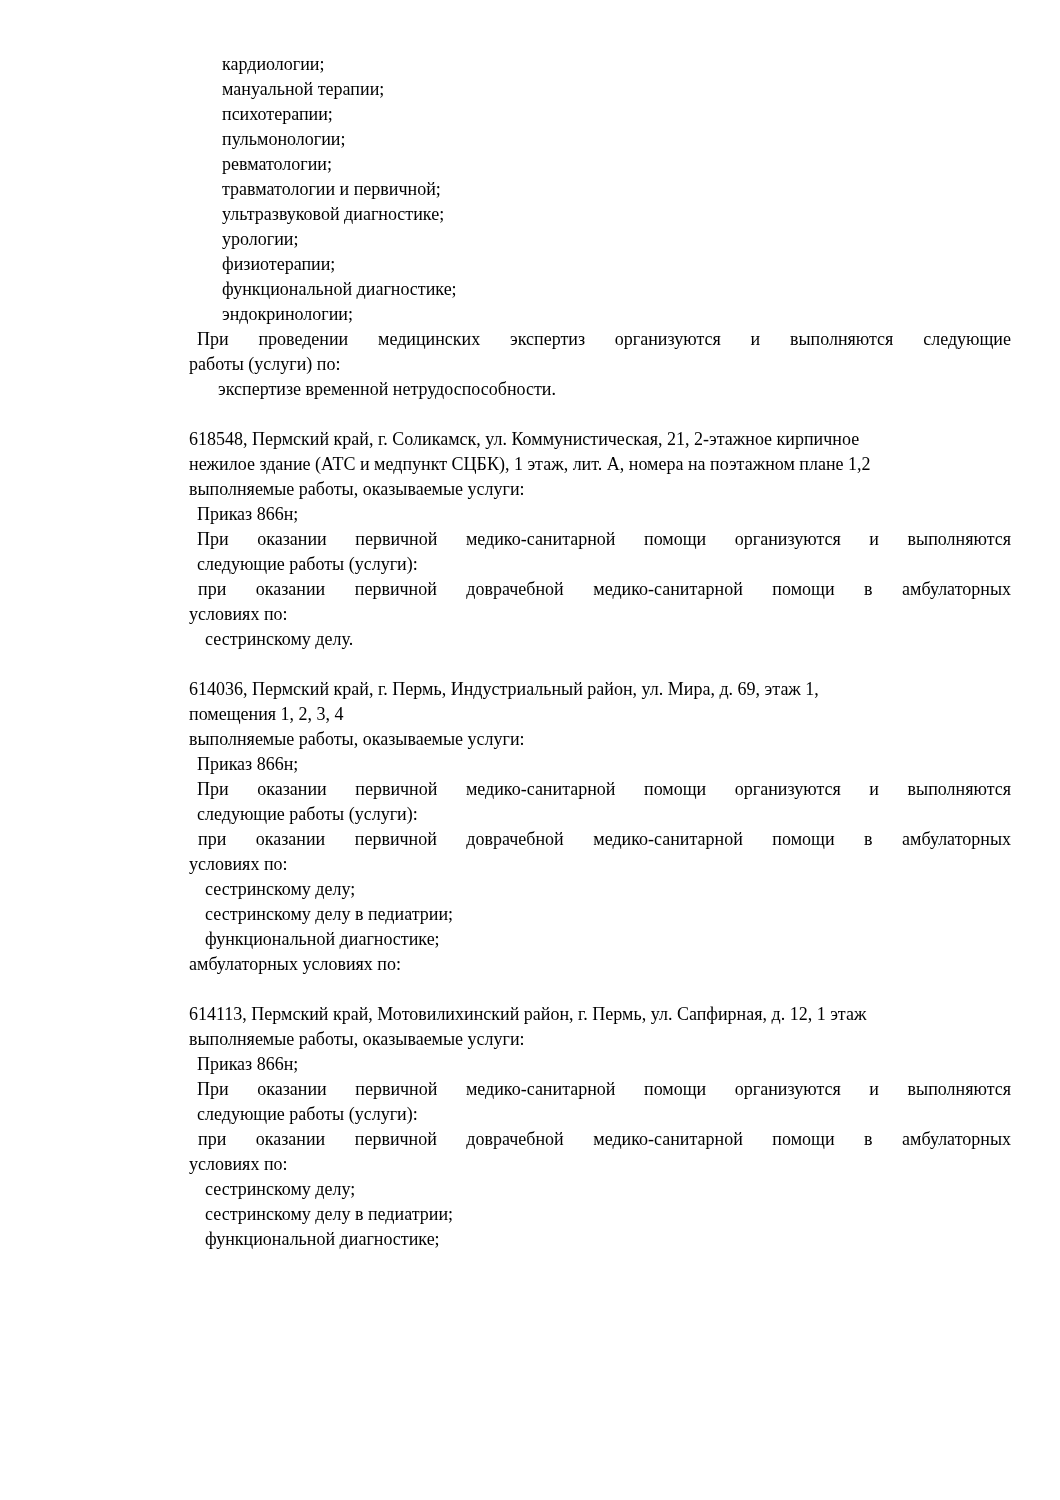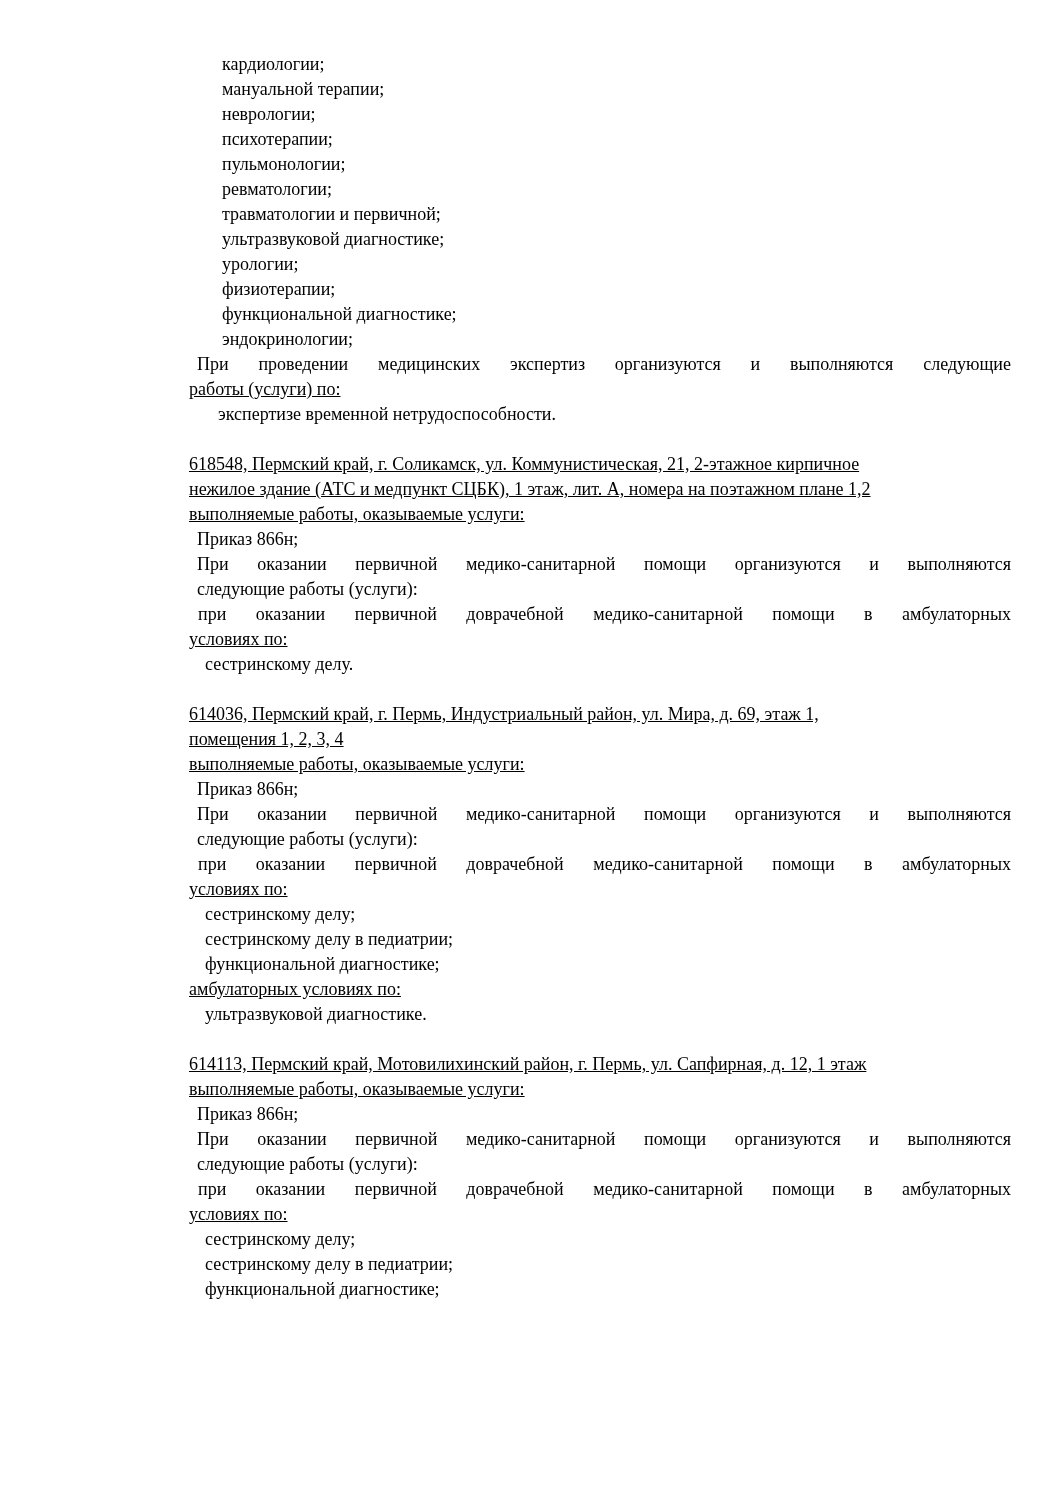--- a/index.html
+++ b/index.html
@@ -22,36 +22,35 @@
     font-size: 18px;
     white-space: pre;
   }
   .line.stretch {
     white-space: normal;
     text-align: justify;
     text-align-last: justify;
     text-justify: inter-word;
   }
   
-  .lv0 { margin-left: 0; text-decoration: underline; }
+  .lv0 { margin-left: 0; }
   .lv1 { margin-left: 8px; }
   .lv2 { margin-left: 9px; }
   .lv3 { margin-left: 29px; }
   .lv4 { margin-left: 16px; }
   .lv5 { margin-left: 33px; }
 </style>
 </head>
 <body>
 
 <div class="page">
   <div class="doc-content" id="doc-content">
       <section class="doc-section">
         <div class="line lv5">кардиологии;</div>
         <div class="line lv5">мануальной терапии;</div>
-        <div class="line lv5">неврологии;</div>
         <div class="line lv5">психотерапии;</div>
         <div class="line lv5">пульмонологии;</div>
         <div class="line lv5">ревматологии;</div>
         <div class="line lv5">травматологии и первичной;</div>
         <div class="line lv5">ультразвуковой диагностике;</div>
         <div class="line lv5">урологии;</div>
         <div class="line lv5">физиотерапии;</div>
         <div class="line lv5">функциональной диагностике;</div>
         <div class="line lv5">эндокринологии;</div>
         <div class="line lv1 stretch">При проведении медицинских экспертиз организуются и выполняются следующие</div>
@@ -75,21 +74,20 @@
         <div class="line lv0">выполняемые работы, оказываемые услуги:</div>
         <div class="line lv1">Приказ 866н;</div>
         <div class="line lv1 stretch">При оказании первичной медико-санитарной помощи организуются и выполняются</div>
         <div class="line lv1">следующие работы (услуги):</div>
         <div class="line lv2 stretch">при оказании первичной доврачебной медико-санитарной помощи в амбулаторных</div>
         <div class="line lv0">условиях по:</div>
         <div class="line lv4">сестринскому делу;</div>
         <div class="line lv4">сестринскому делу в педиатрии;</div>
         <div class="line lv4">функциональной диагностике;</div>
         <div class="line lv0">амбулаторных условиях по:</div>
-        <div class="line lv4">ультразвуковой диагностике.</div>
       </section>
       <section class="doc-section">
         <div class="line lv0">614113, Пермский край, Мотовилихинский район, г. Пермь, ул. Сапфирная, д. 12, 1 этаж</div>
         <div class="line lv0">выполняемые работы, оказываемые услуги:</div>
         <div class="line lv1">Приказ 866н;</div>
         <div class="line lv1 stretch">При оказании первичной медико-санитарной помощи организуются и выполняются</div>
         <div class="line lv1">следующие работы (услуги):</div>
         <div class="line lv2 stretch">при оказании первичной доврачебной медико-санитарной помощи в амбулаторных</div>
         <div class="line lv0">условиях по:</div>
         <div class="line lv4">сестринскому делу;</div>

